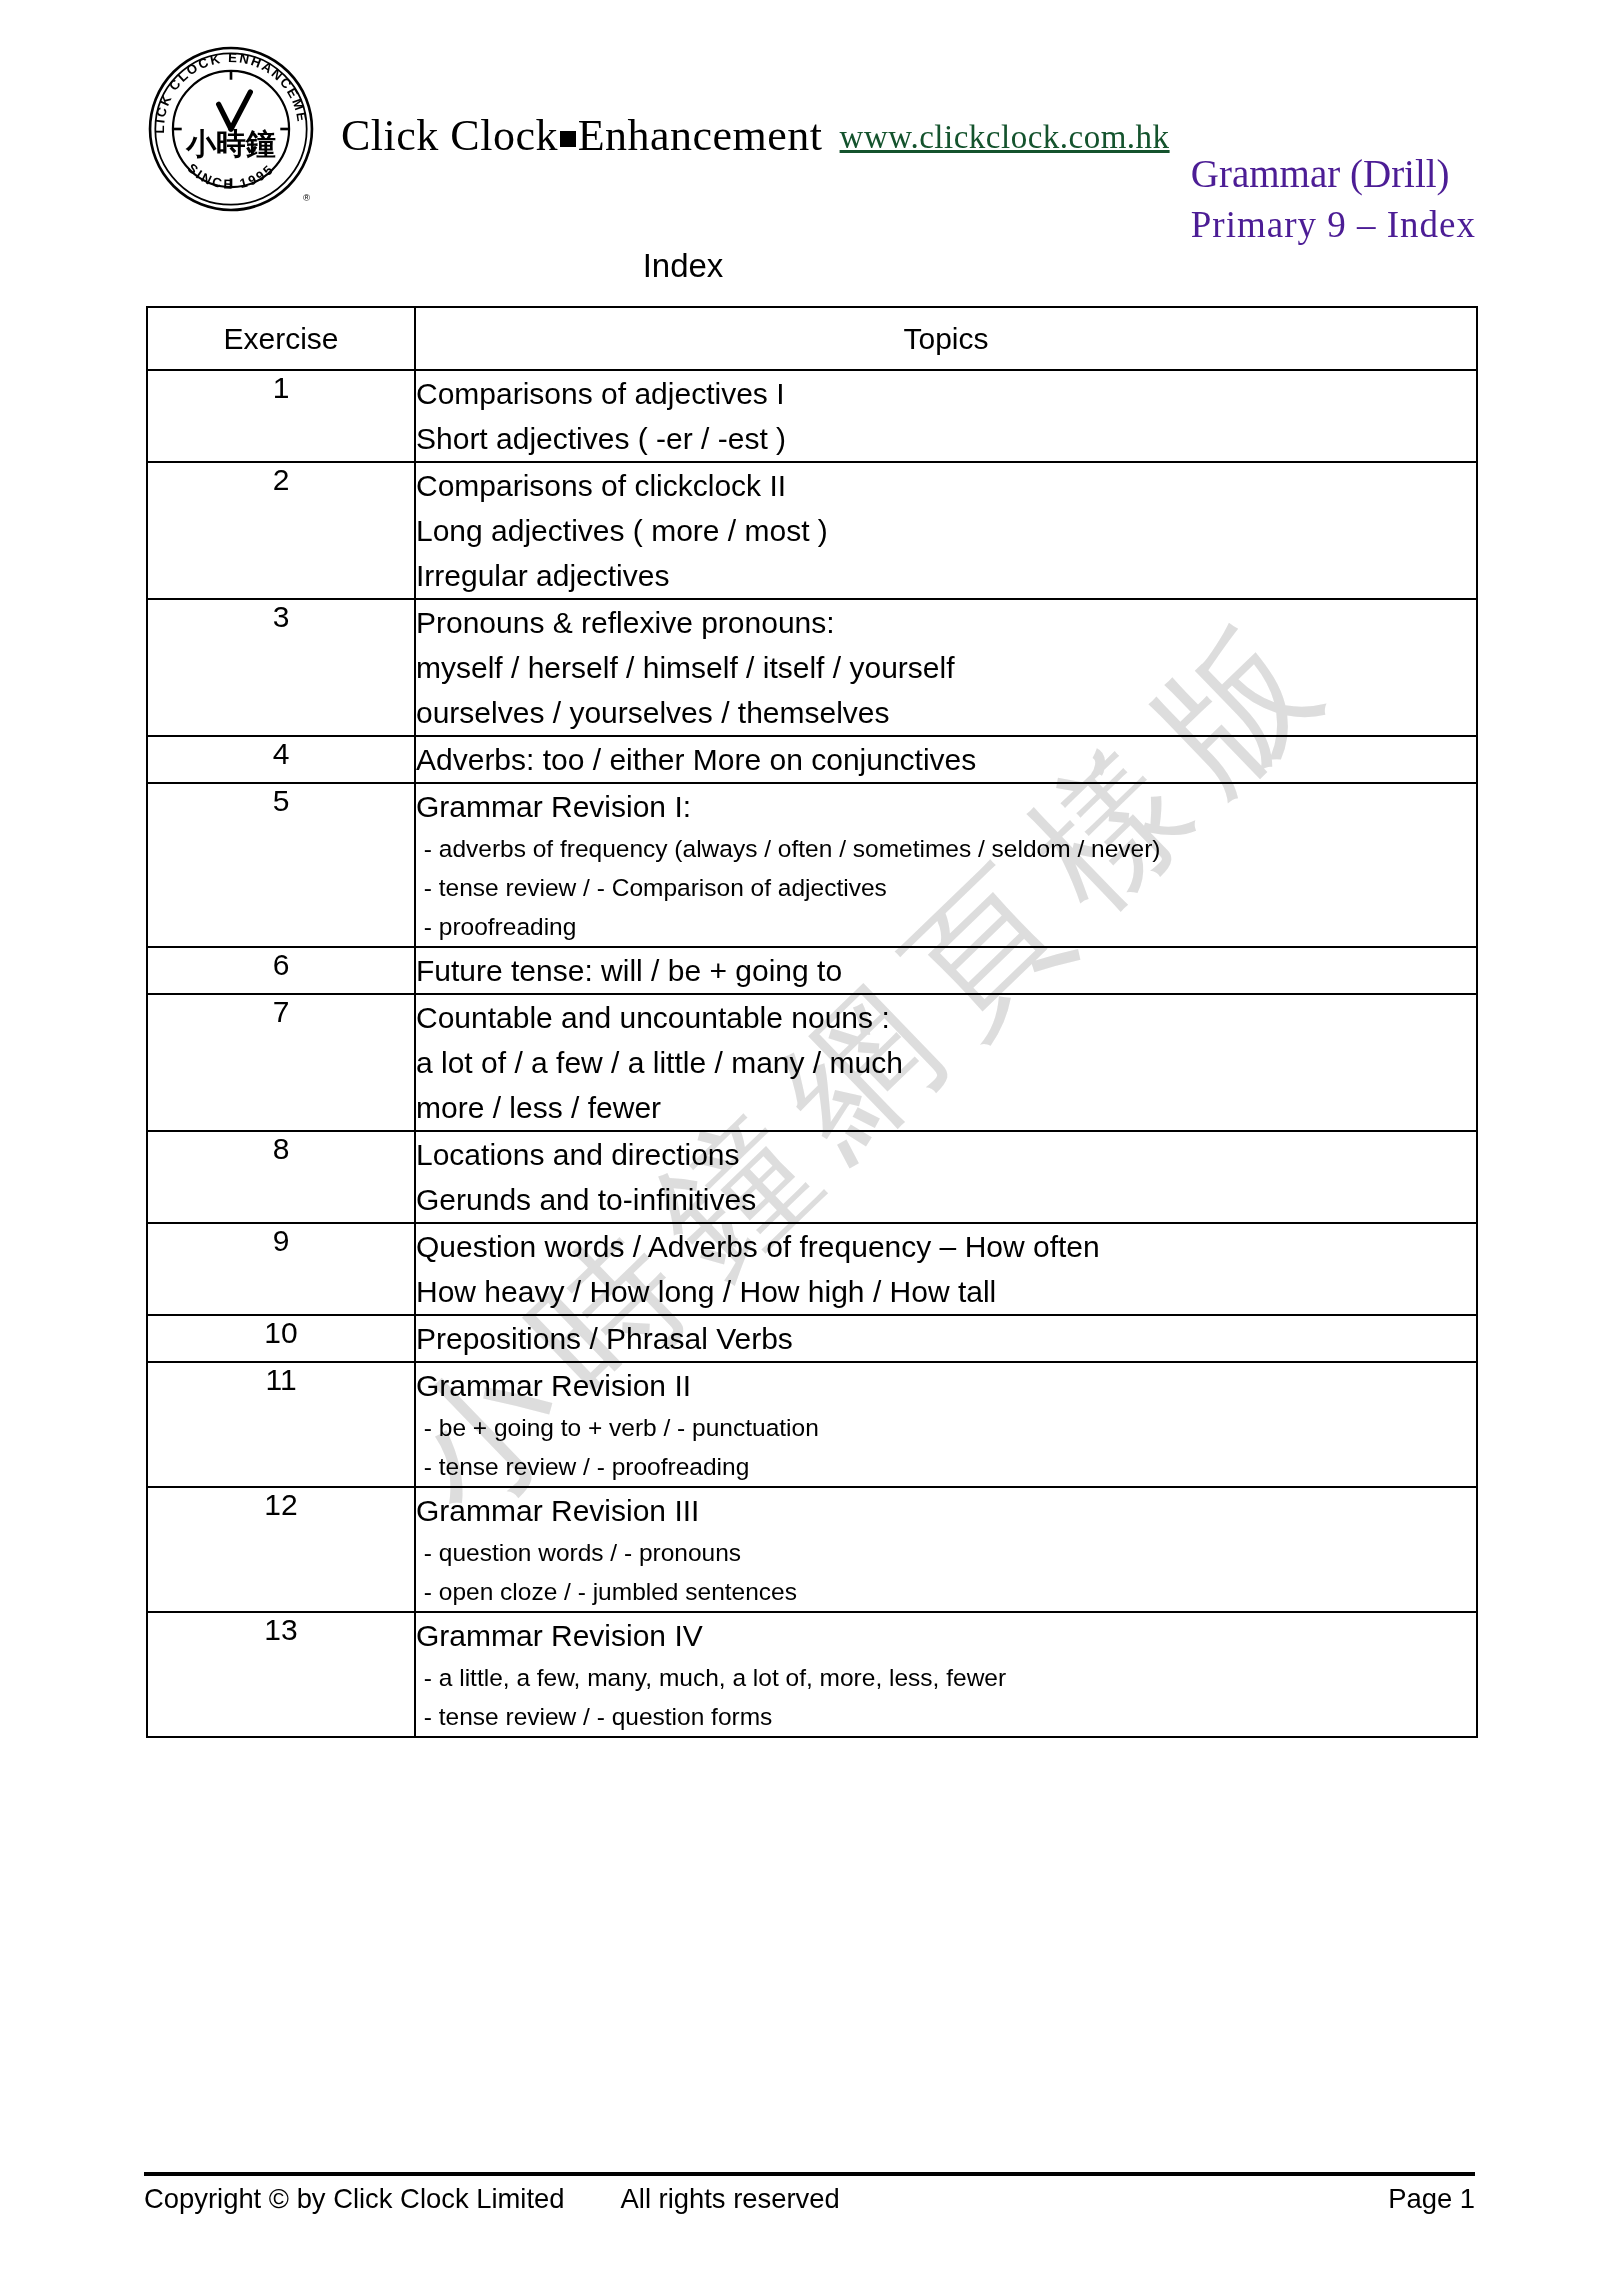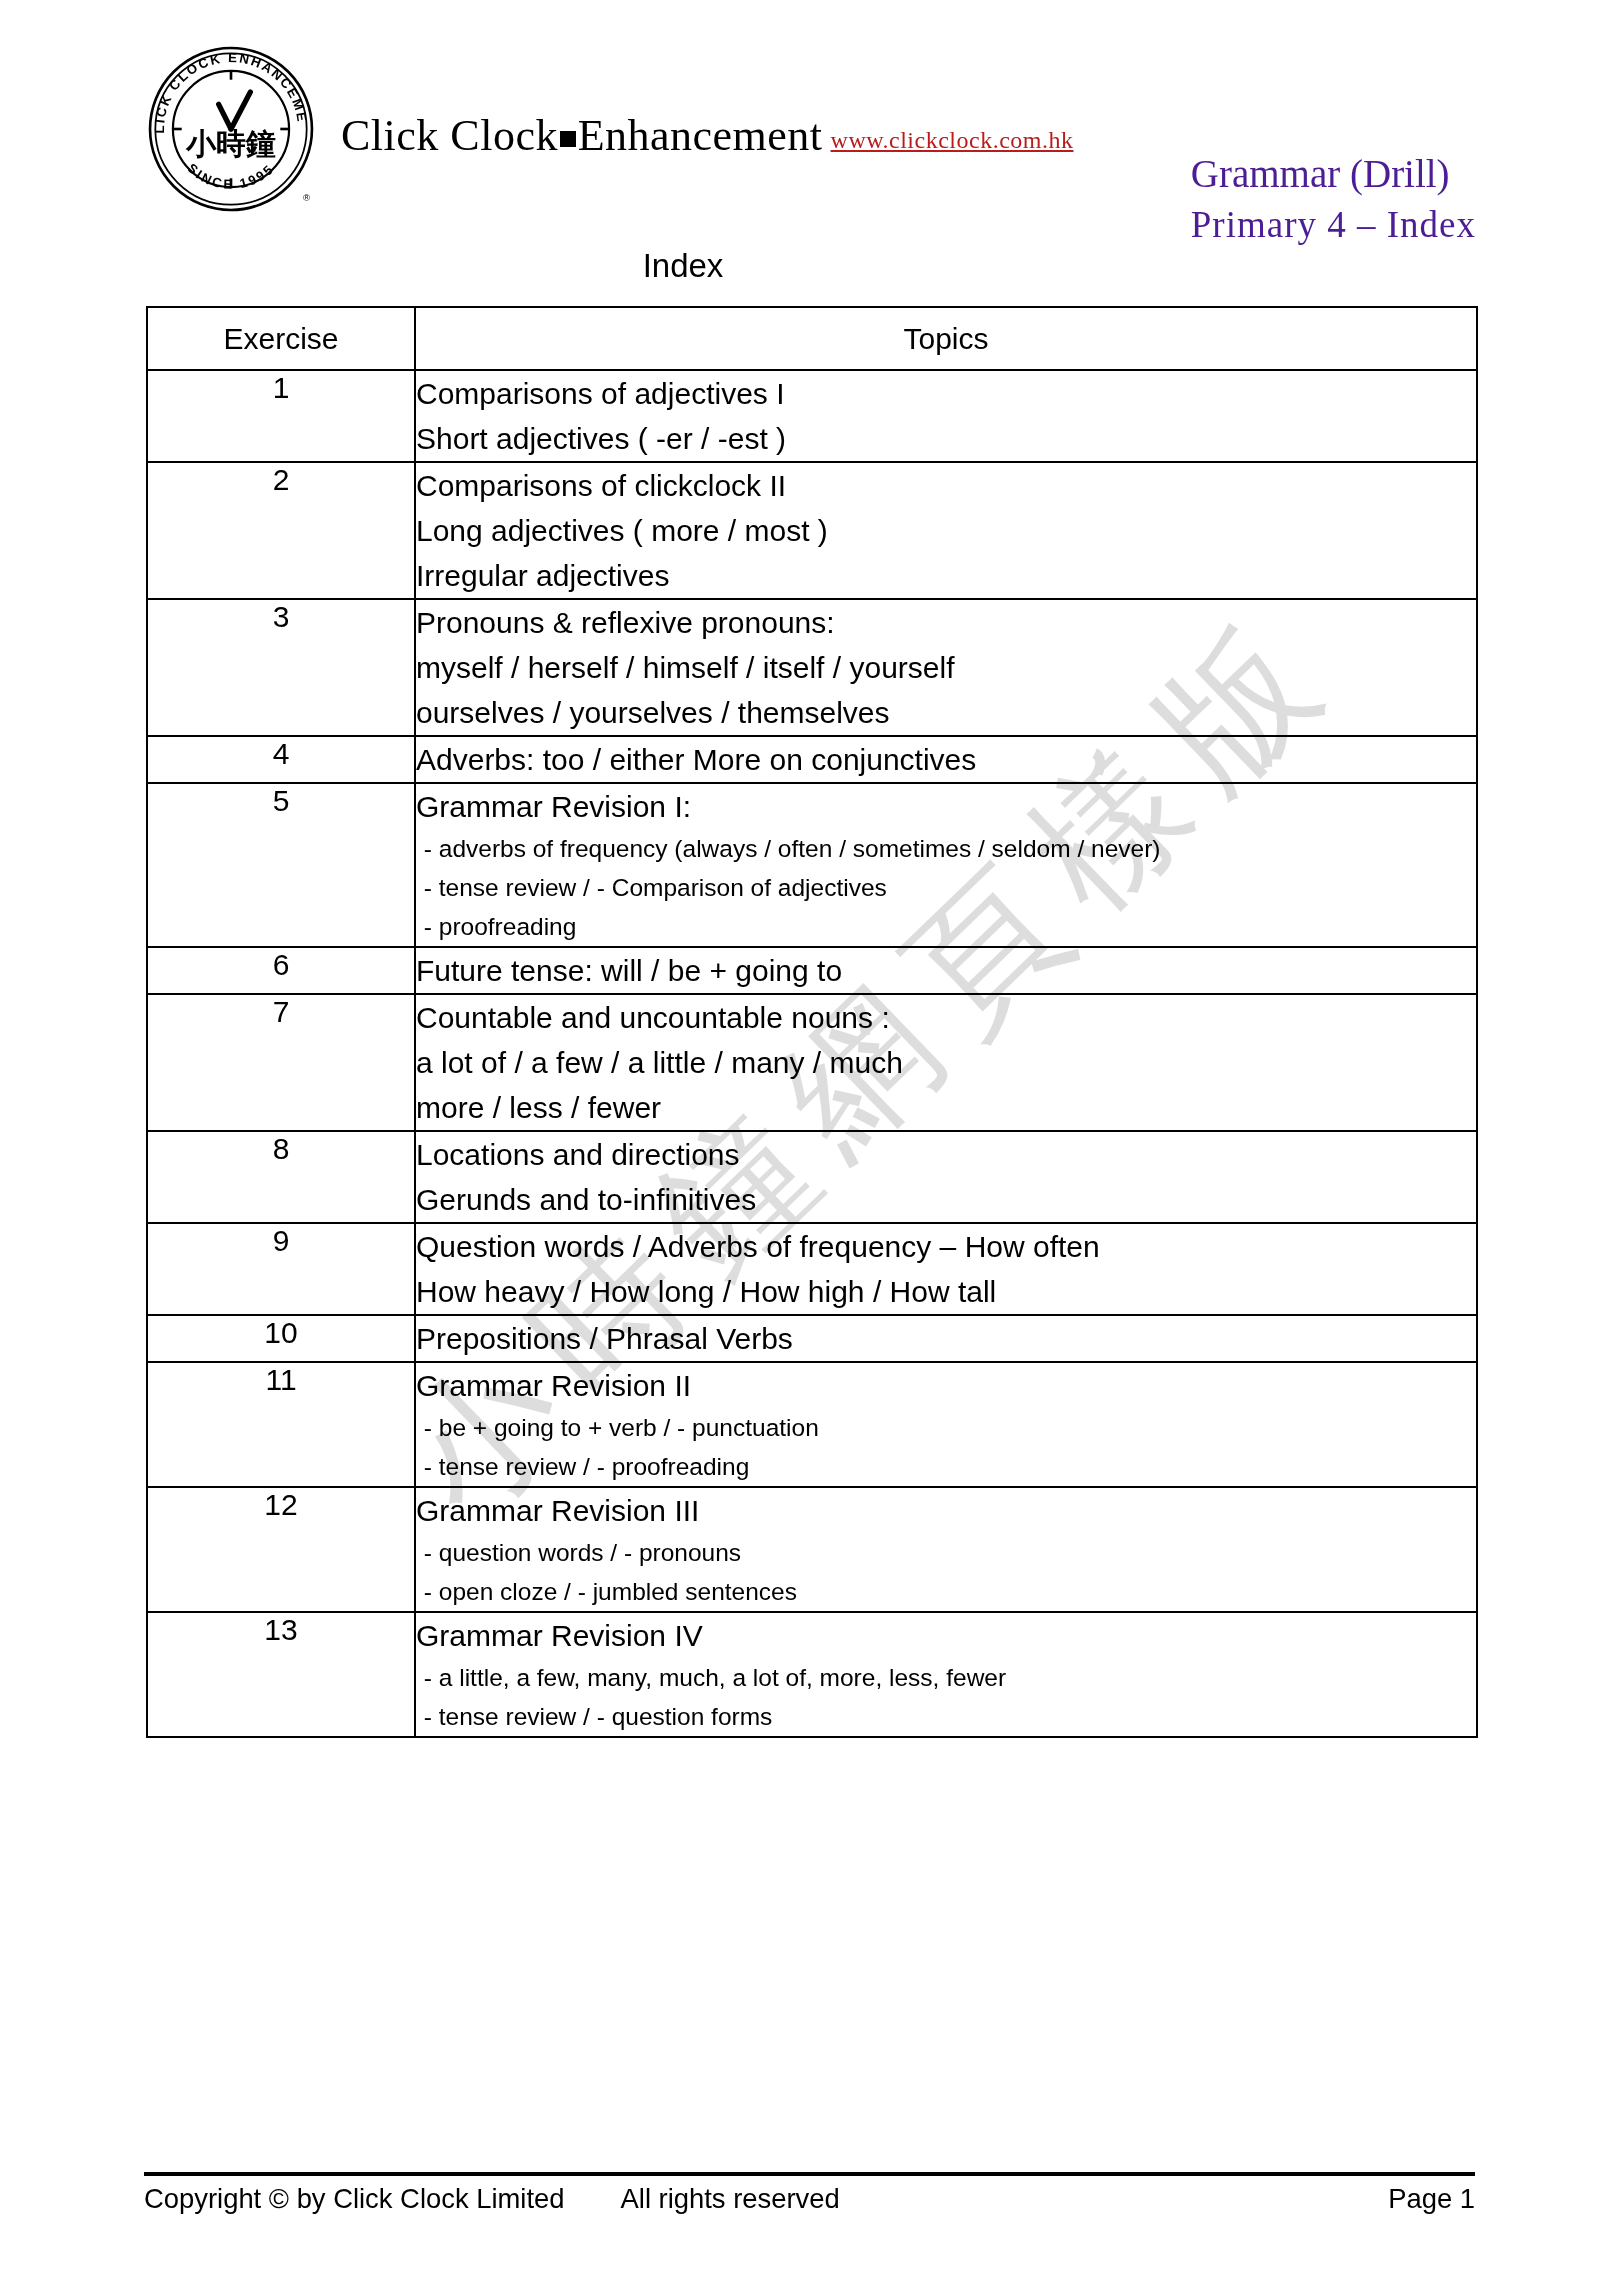--- a/index.html
+++ b/index.html
@@ -82,24 +82,24 @@
   .brand .sq {
     display: inline-block;
     width: 15.7px;
     height: 15.7px;
     background: #000;
     vertical-align: 2.9px;
     margin: 0 2px;
   }
   .brand-url {
     font-family: "Liberation Serif", serif;
-    font-size: 24px;
-    color: #b91c1c;
+    font-size: 33px;
+    color: #14532d;
     text-decoration: underline;
-    margin-left: 8px;
+    margin-left: 17px;
     vertical-align: 2px;
   }
 
   .header-right {
     position: absolute;
     right: 145px;
     top: 116px;
     text-align: left;
     font-family: "Liberation Serif", serif;
     color: #4c1d95;
@@ -241,21 +241,21 @@
         <line x1="100" y1="100" x2="122" y2="58" stroke="#000" stroke-width="6" stroke-linecap="round"></line>
         <text x="100" y="128" text-anchor="middle" font-family="'DejaVu Sans', sans-serif" font-size="34" font-weight="bold" fill="#000">小時鐘</text>
         <text x="186" y="182" text-anchor="middle" font-family="'Liberation Sans', sans-serif" font-size="11" fill="#000">®</text>
       </svg>
     </div>
 
     <div class="brand"><span>Click Clock</span><span class="sq"></span><span>Enhancement</span><span class="brand-url">www.clickclock.com.hk</span></div>
 
     <div class="header-right">
       <div class="line1">Grammar (Drill)</div>
-      <div class="line2">Primary 4  –  Index</div>
+      <div class="line2">Primary 9  –  Index</div>
     </div>
   </div>
 
   <div class="index-title">Index</div>
 
   <div class="table-wrap">
     <table class="index-table">
       <colgroup>
           <col class="c-ex">
           <col class="c-tp">

